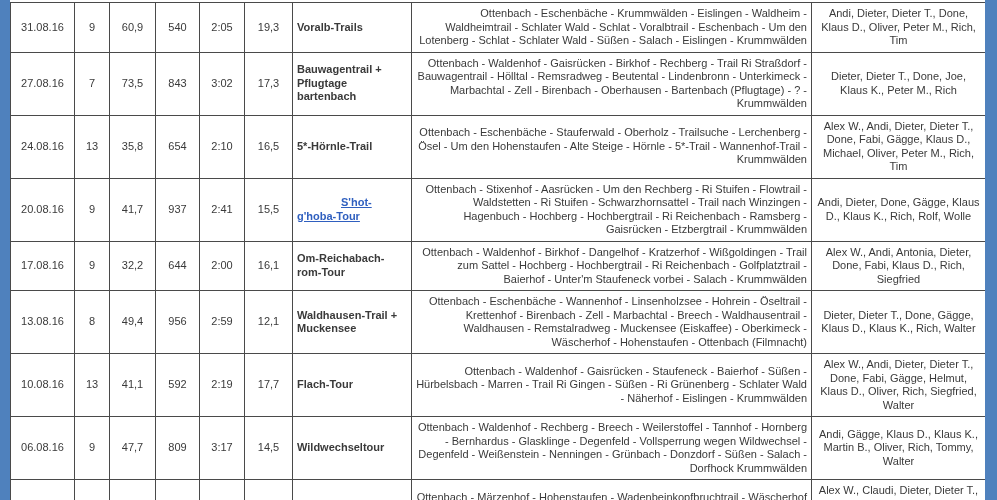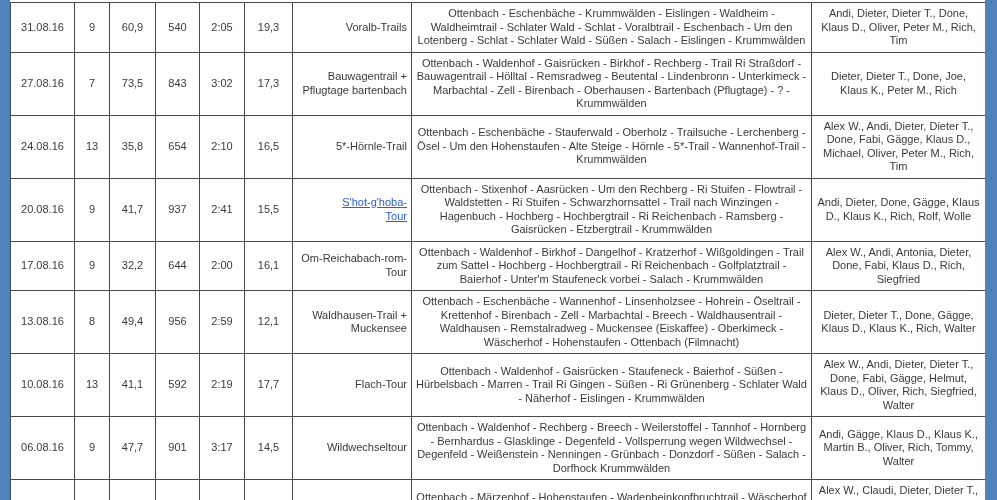--- a/index.html
+++ b/index.html
@@ -32,22 +32,22 @@
     line-height: 13.5px;
     color: #3a3a3a;
   }
   table.tour-table td {
     border: 1px solid #4a4a4a;
     vertical-align: middle;
     padding: 4px 4px;
     overflow: hidden;
   }
   td.c-num { text-align: center; }
-  td.c-name { text-align: right; padding-left: 6px; }
-  td.c-route { text-align: center; padding-left: 5px; padding-right: 3px; }
+  td.c-name { text-align: left; padding-left: 6px; font-weight: bold; }
+  td.c-route { text-align: right; padding-left: 5px; padding-right: 3px; }
   td.c-people { text-align: center; padding-left: 6px; }
   a.tour-link { color: #2f5fbf; text-decoration: underline; cursor: pointer; margin-left: 44px; }
   col.w-date { width: 64px; }
   col.w-riders { width: 35px; }
   col.w-dist { width: 46px; }
   col.w-elev { width: 44px; }
   col.w-time { width: 45px; }
   col.w-speed { width: 48px; }
   col.w-name { width: 119px; }
   col.w-route { width: 400px; }
@@ -146,21 +146,21 @@
     <td class="c-num">2:19</td>
     <td class="c-num">17,7</td>
     <td class="c-name">Flach-Tour</td>
     <td class="c-route">Ottenbach - Waldenhof - Gaisrücken - Staufeneck - Baierhof - Süßen - Hürbelsbach - Marren - Trail Ri Gingen - Süßen - Ri Grünenberg - Schlater Wald - Näherhof - Eislingen - Krummwälden</td>
     <td class="c-people">Alex W., Andi, Dieter, Dieter T., Done, Fabi, Gägge, Helmut, Klaus D., Oliver, Rich, Siegfried, Walter</td>
   </tr>
           <tr>
     <td class="c-num">06.08.16</td>
     <td class="c-num">9</td>
     <td class="c-num">47,7</td>
-    <td class="c-num">901</td>
+    <td class="c-num">809</td>
     <td class="c-num">3:17</td>
     <td class="c-num">14,5</td>
     <td class="c-name">Wildwechseltour</td>
     <td class="c-route">Ottenbach - Waldenhof - Rechberg - Breech - Weilerstoffel - Tannhof - Hornberg - Bernhardus - Glasklinge - Degenfeld - Vollsperrung wegen Wildwechsel - Degenfeld - Weißenstein - Nenningen - Grünbach - Donzdorf - Süßen - Salach - Dorfhock Krummwälden</td>
     <td class="c-people">Andi, Gägge, Klaus D., Klaus K., Martin B., Oliver, Rich, Tommy, Walter</td>
   </tr>
           <tr>
     <td class="c-num">03.08.16</td>
     <td class="c-num">14</td>
     <td class="c-num">37,0</td>

